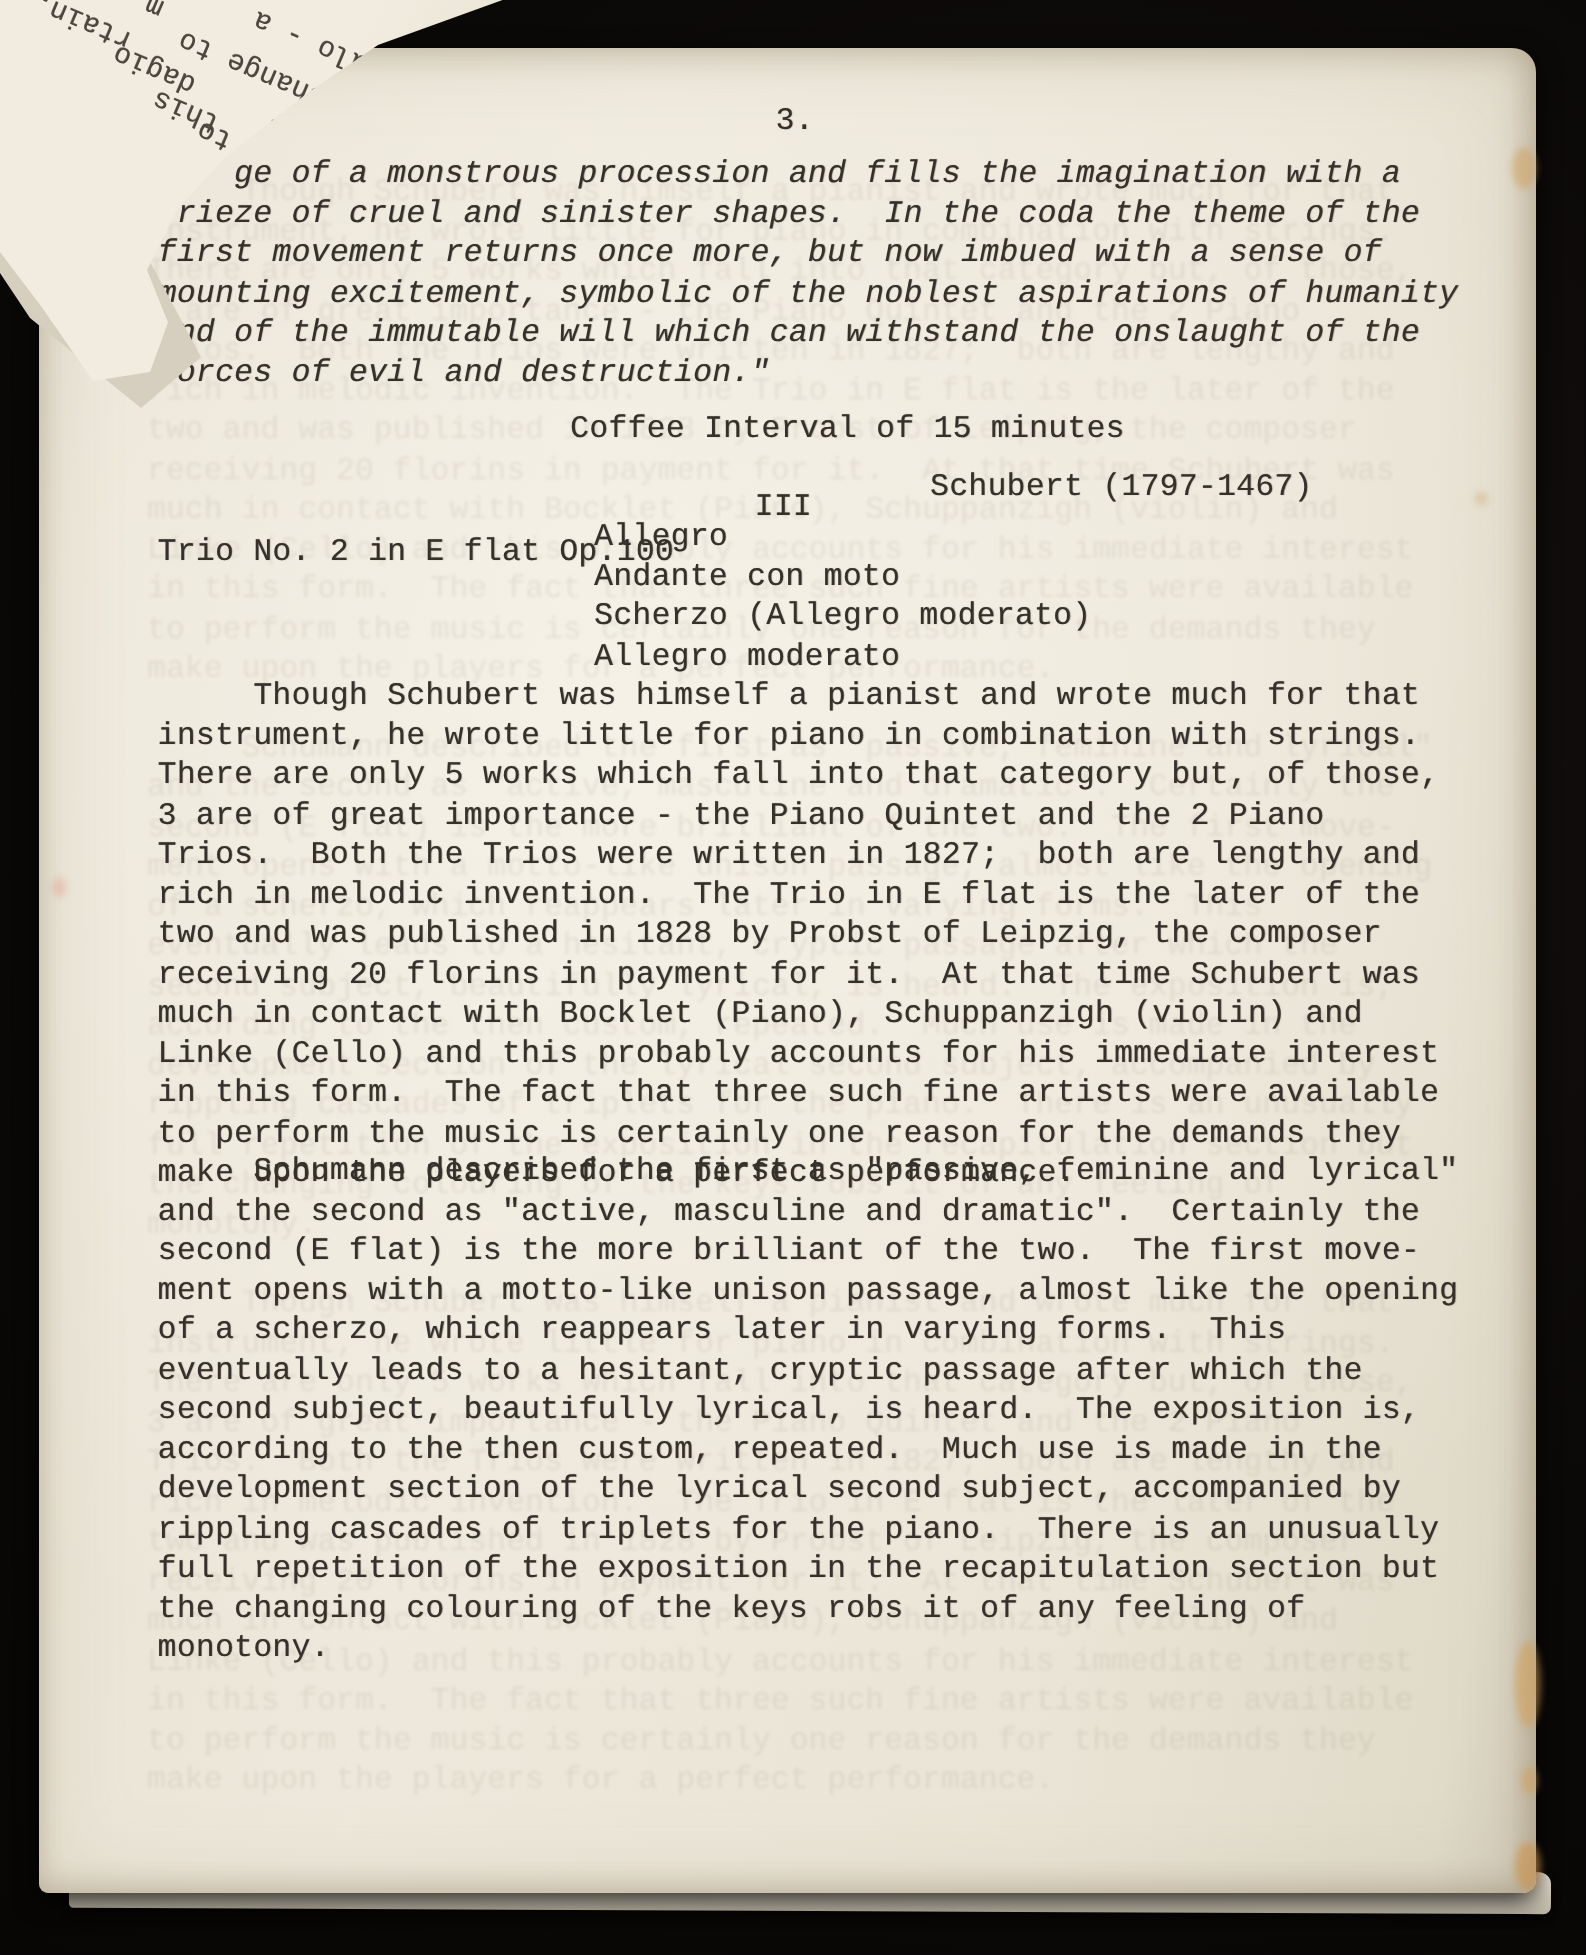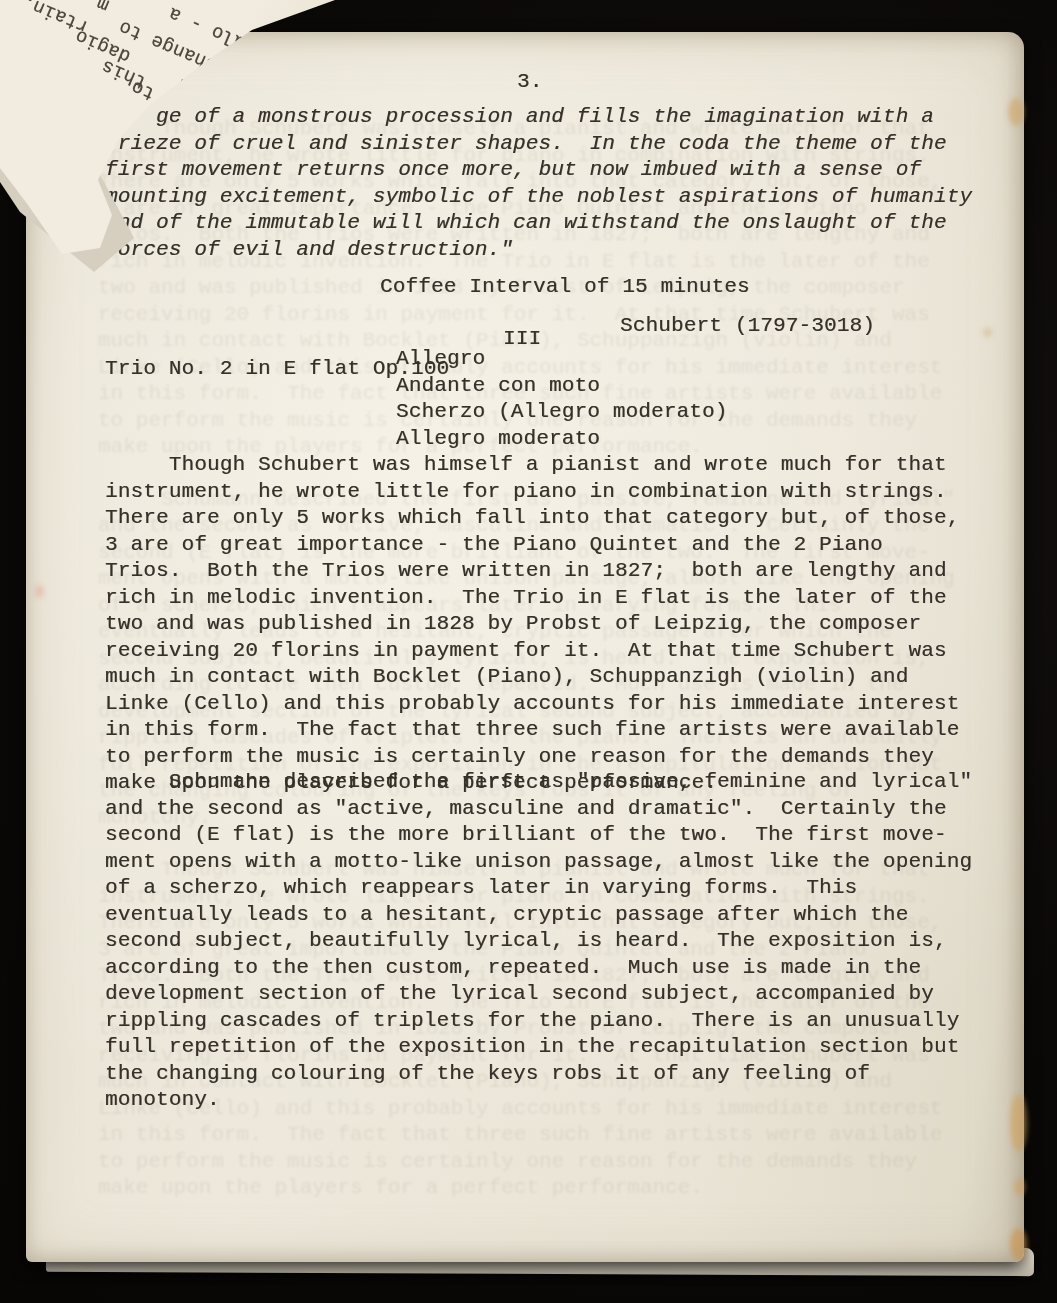--- a/index.html
+++ b/index.html
@@ -127,21 +127,21 @@
     <div class="tw" style="left:79px;top:72px;font-style:italic;">    ge of a monstrous procession and fills the imagination with a
 frieze of cruel and sinister shapes.  In the coda the theme of the
 first movement returns once more, but now imbued with a sense of
 mounting excitement, symbolic of the noblest aspirations of humanity
 and of the immutable will which can withstand the onslaught of the
 forces of evil and destruction."</div>
 
     <div class="tw" style="left:354px;top:242px;">Coffee Interval of 15 minutes</div>
     <div class="tw" style="left:477px;top:266px;margin-top:28px;">III</div>
     <div class="tw" style="left:79px;top:276px;margin-top:48px;">Trio No. 2 in E flat Op.100</div>
-    <div class="tw" style="left:594px;top:281px;">Schubert (1797-3018)</div>
+    <div class="tw" style="left:594px;top:281px;">Schubert (1797-1467)</div>
     <div class="tw" style="left:370px;top:314px;">Allegro
 Andante con moto
 Scherzo (Allegro moderato)
 Allegro moderato</div>
 
     <div class="tw" style="left:79px;top:420px;">     Though Schubert was himself a pianist and wrote much for that
 instrument, he wrote little for piano in combination with strings.
 There are only 5 works which fall into that category but, of those,
 3 are of great importance - the Piano Quintet and the 2 Piano
 Trios.  Both the Trios were written in 1827;  both are lengthy and

